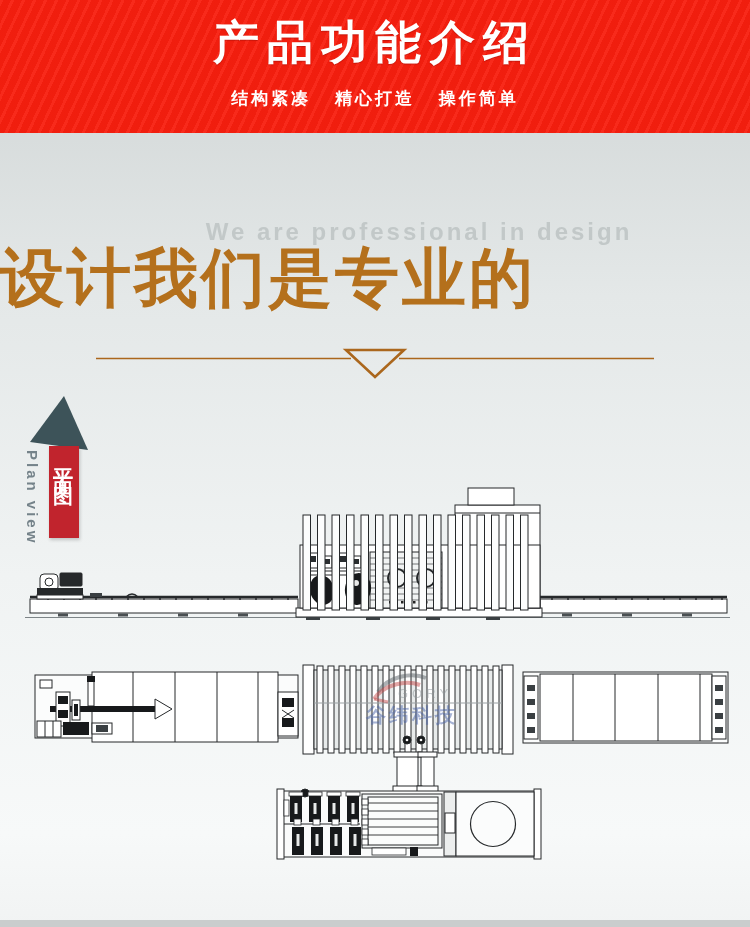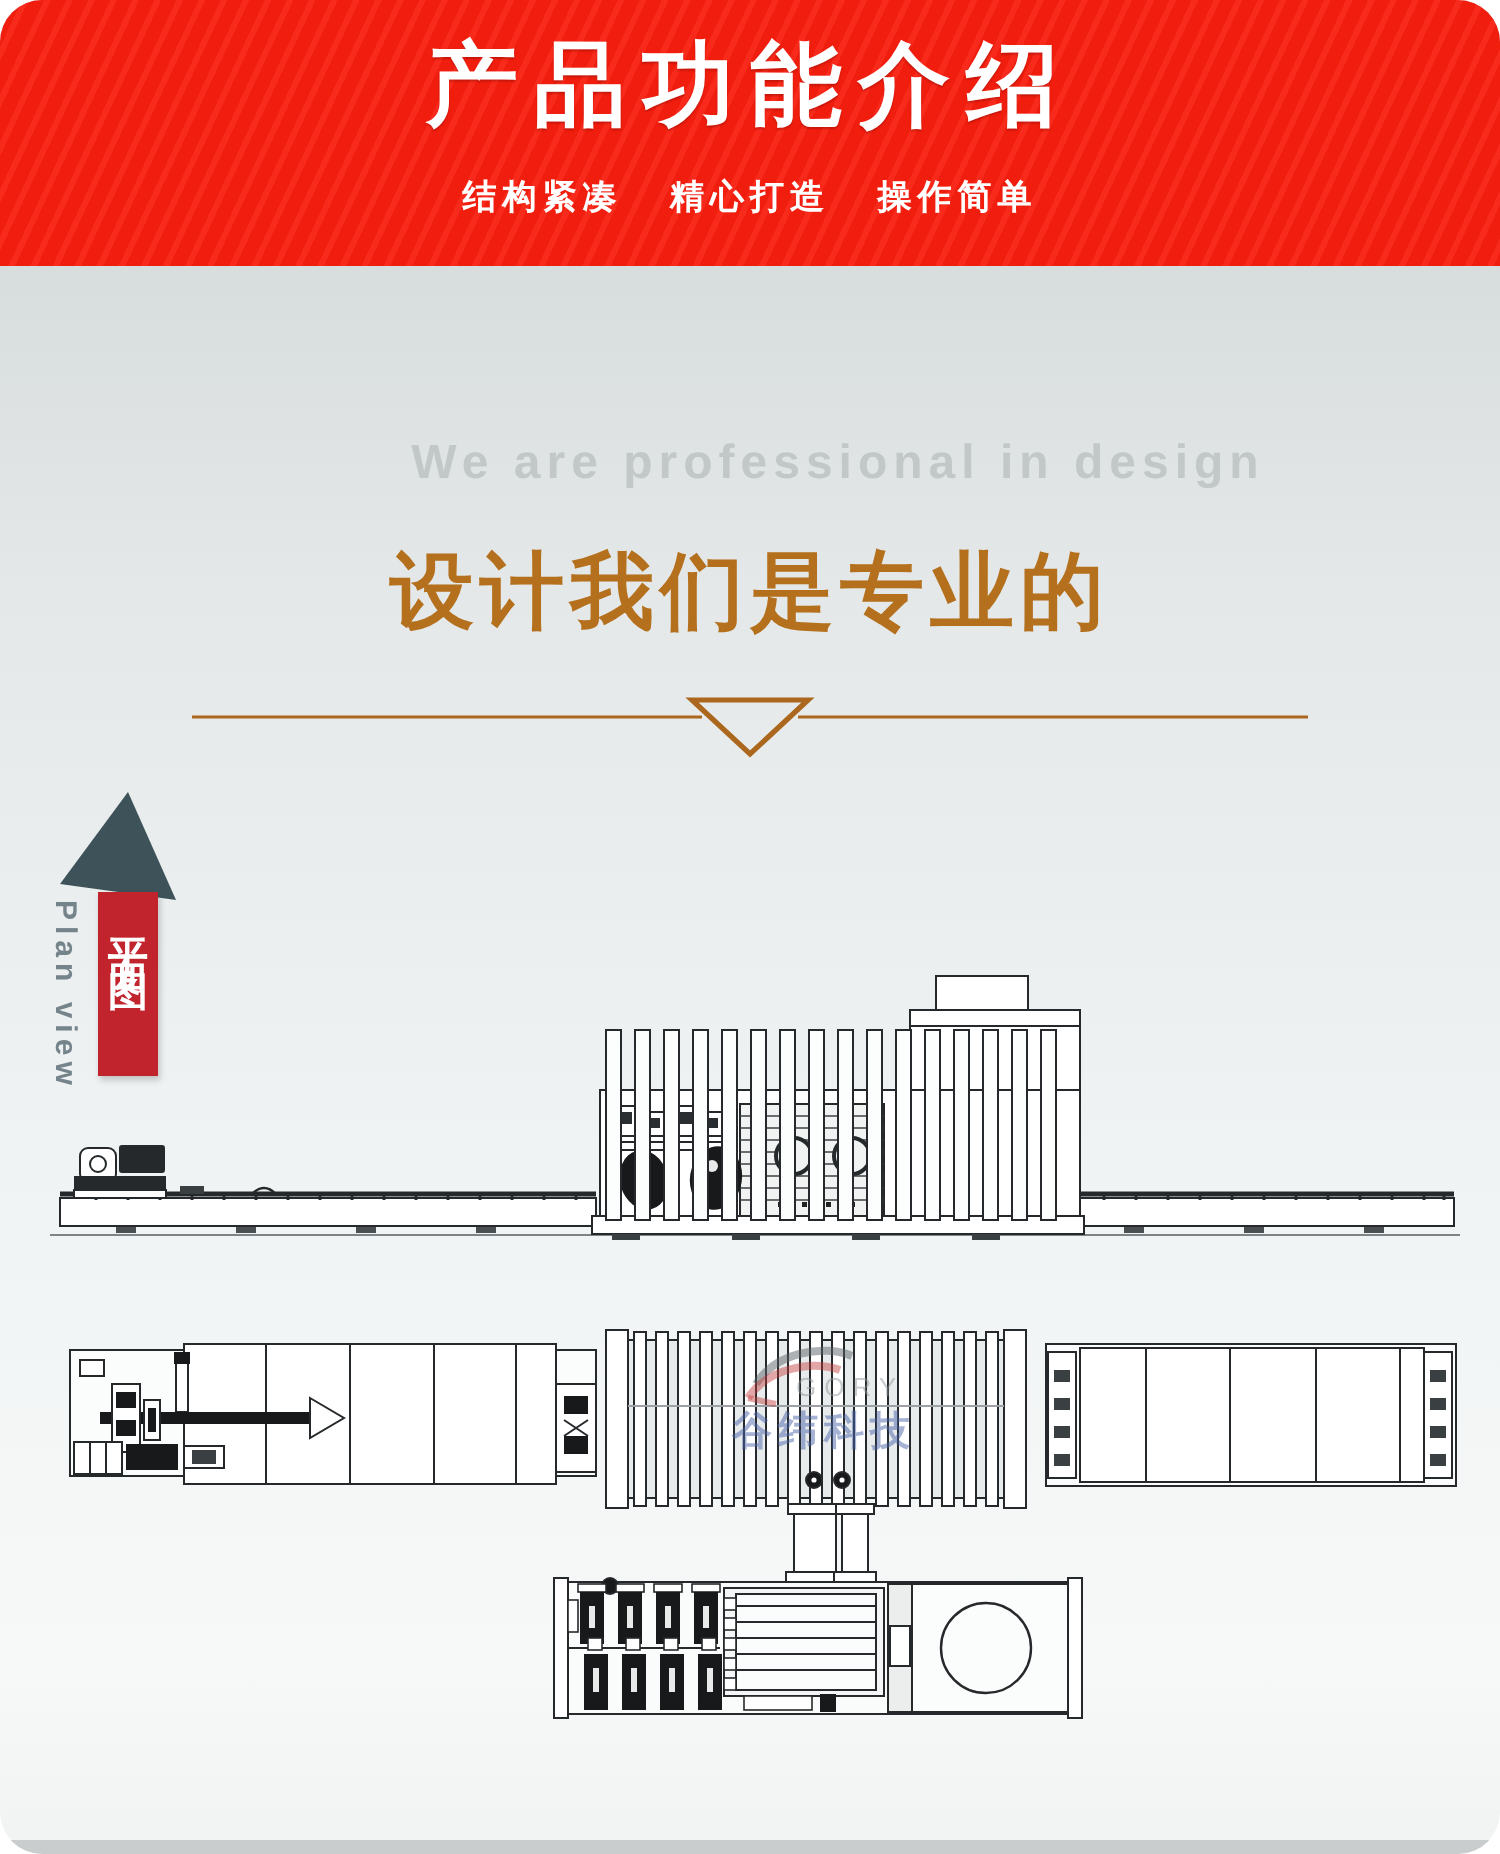--- a/index.html
+++ b/index.html
@@ -1,20 +1,19 @@
 <!DOCTYPE html>
 <html><head>
 <meta charset="utf-8">
 <style>
   html,body{margin:0;padding:0;background:#ffffff;}
   .page{
     position:relative;width:750px;height:927px;overflow:hidden;
     font-family:"Liberation Sans","DejaVu Sans",sans-serif;
     background:linear-gradient(180deg,#c1c8c9 0%,#d4d9d9 9%,#e4e8e8 32%,#f0f3f3 62%,#f7f9f9 90%,#f1f3f3 100%);
-    border-radius:21px;
   }
   
   .banner{
     position:absolute;left:0;top:0;width:750px;height:133px;
     background-color:#f81f0f;
     background-image:repeating-linear-gradient(115deg,rgba(255,255,255,.05) 0 3px,rgba(175,20,8,.10) 3px 10px);
   }
   .banner-title{
     position:absolute;top:16px;left:0;width:100%;text-align:center;
     color:#ffffff;font-size:46px;font-weight:700;letter-spacing:8px;line-height:52px;
@@ -23,22 +22,22 @@
   .banner-sub{
     position:absolute;top:87px;left:0;width:100%;text-align:center;
     color:#ffffff;font-size:17px;font-weight:700;letter-spacing:3px;word-spacing:16px;
   }
   
   .hero-en{
     position:absolute;top:218px;left:0;width:100%;text-align:center;
     color:#c2c8c8;font-size:24px;font-weight:700;letter-spacing:3px;margin-left:44px;
   }
   .hero-zh{
-    position:absolute;top:244px;left:0;width:100%;text-align:center;
-    color:#b4701c;font-size:42px;font-weight:700;letter-spacing:3px;line-height:68px;margin-top:18px;
+    position:absolute;top:244px;left:0;width:100%;text-align:left;
+    color:#b4701c;font-size:64px;font-weight:700;letter-spacing:3px;line-height:68px;
   }
   .divider-svg{position:absolute;left:90px;top:342px;}
   
   .marker-arrow-svg{position:absolute;left:20px;top:392px;}
   .marker-bar{
     position:absolute;left:49px;top:446px;width:30px;height:92px;
     background:#c1242d;display:flex;justify-content:center;align-items:flex-start;
     box-shadow:1px 2px 3px rgba(60,60,60,.25);
   }
   .marker-bar-text{

